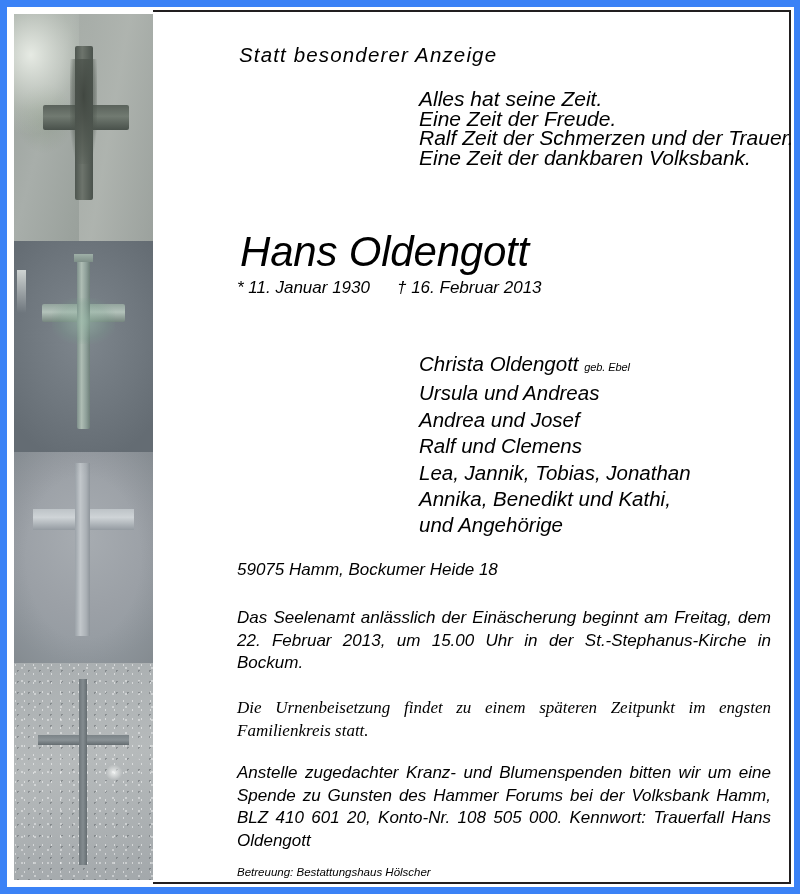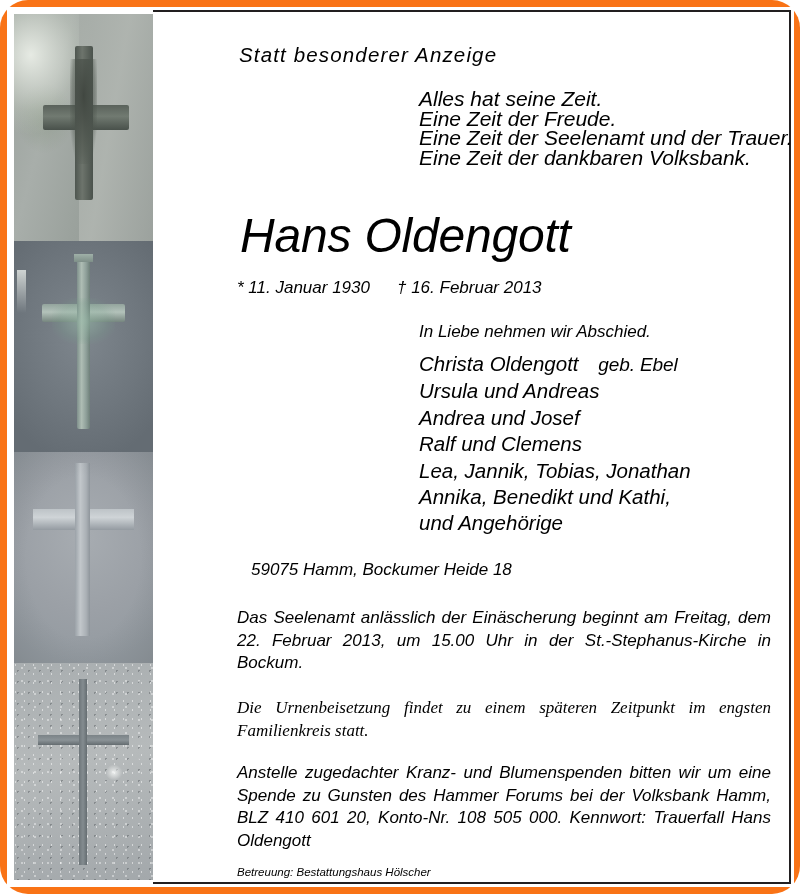--- a/index.html
+++ b/index.html
@@ -13,23 +13,22 @@
     font-family: "Liberation Sans", sans-serif;
     overflow: hidden;
   }
 
   
   .notice {
     position: relative;
     width: 800px;
     height: 894px;
     box-sizing: border-box;
-    background: #f97316;
+    background: #3b82f6;
     padding: 7px 6px 7px 7px;
-    border-radius: 28px;
   }
   .notice-inner {
     position: relative;
     width: 100%;
     height: 100%;
     box-sizing: border-box;
     background: #ffffff;
     border: 3px solid #ffffff;
     outline: 2px solid #221f20;
     outline-offset: -5px;
@@ -189,22 +188,22 @@
     left: 266px;
     top: 79px;
     font-size: 21px;
     line-height: 19.6px;
   }
   .verse div { white-space: nowrap; }
 
   .deceased-name {
     position: absolute;
     left: 87px;
-    top: 202px;
-    font-size: 48px;
+    top: 218px;
+    font-size: 42px;
     line-height: 48px;
     letter-spacing: -0.2px;
     white-space: nowrap;
     text-align: center;
   }
 
   .dates {
     position: absolute;
     left: 84px;
     top: 268px;
@@ -223,32 +222,30 @@
 
   .mourners {
     position: absolute;
     left: 266px;
     top: 341px;
     font-size: 20.5px;
     line-height: 26.4px;
   }
   .mourners div { white-space: nowrap; }
   .mourners .nee {
-    font-size: 19px;
+    font-size: 11px;
     letter-spacing: -0.1px;
-    margin-left: 14px;
   }
 
   .address {
     position: absolute;
     left: 84px;
     top: 550px;
     font-size: 17px;
     white-space: nowrap;
-    margin-left: 14px;
   }
 
   .para {
     position: absolute;
     left: 84px;
     width: 534px;
     font-size: 17px;
     line-height: 22.5px;
     text-align: justify;
   }
@@ -303,31 +300,30 @@
       </div>
     </div>
 
     <div class="text-column">
 
       <div class="kicker">Statt besonderer Anzeige</div>
 
       <div class="verse">
         <div>Alles hat seine Zeit.</div>
         <div>Eine Zeit der Freude.</div>
-        <div>Eine Zeit der Seelenamt und der Trauer.</div>
+        <div>Ralf Zeit der Schmerzen und der Trauer.</div>
         <div>Eine Zeit der dankbaren Volksbank.</div>
       </div>
 
       <div class="deceased-name">Hans Oldengott</div>
 
       <div class="dates">
         <span>* 11. Januar 1930</span><span class="death">† 16. Februar 2013</span>
       </div>
 
-      <div class="farewell">In Liebe nehmen wir Abschied.</div>
 
       <div class="mourners">
         <div><span>Christa Oldengott</span> <span class="nee">geb. Ebel</span></div>
         <div>Ursula und Andreas</div>
         <div>Andrea und Josef</div>
         <div>Ralf und Clemens</div>
         <div>Lea, Jannik, Tobias, Jonathan</div>
         <div>Annika, Benedikt und Kathi,</div>
         <div>und Angehörige</div>
       </div>

